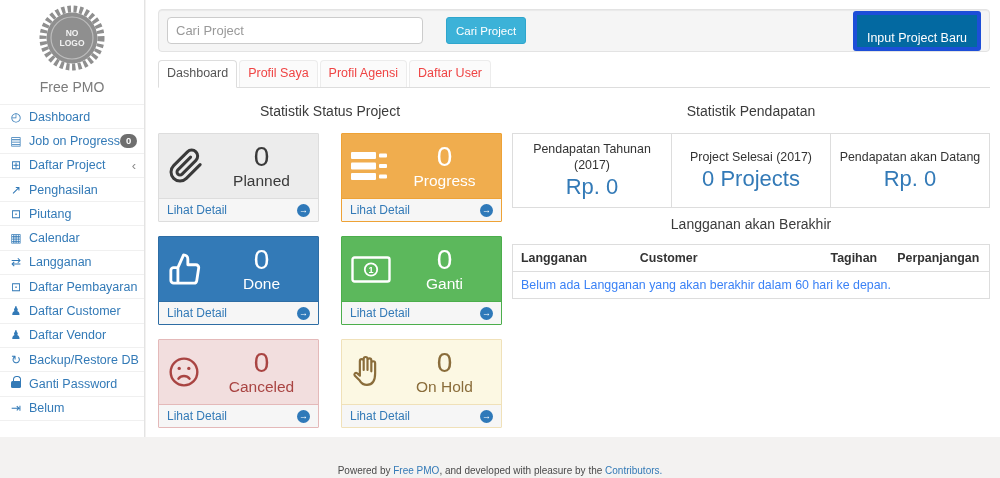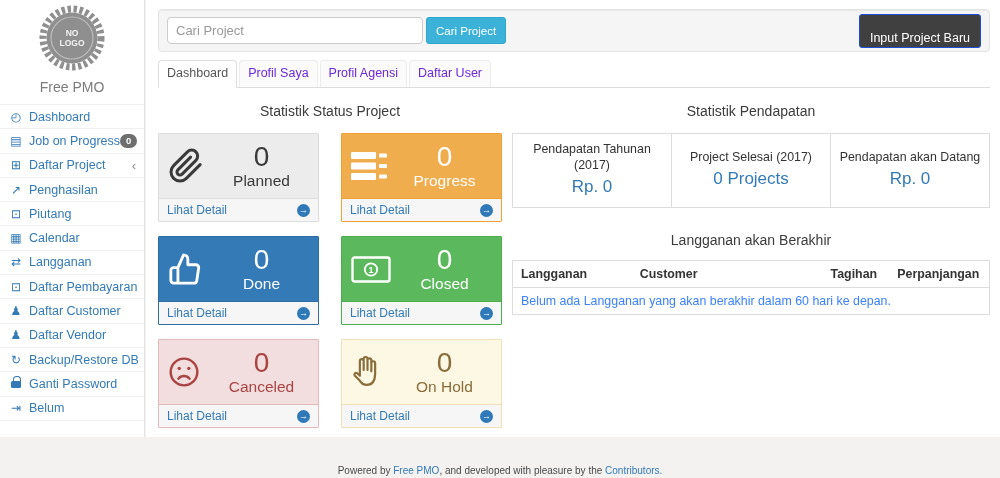--- a/index.html
+++ b/index.html
@@ -33,35 +33,35 @@
     margin-left:auto; background:#6e6e6e; color:#fff; font-size:9.5px; font-weight:bold;
     padding:2px 6px; border-radius:8px; line-height:1;
   }
   .chev { margin-left:auto; color:#8a8a8a; font-size:13px; }
   
   .main { position:absolute; left:146px; top:0; width:854px; height:437px; background:#fff; }
   .well {
     position:absolute; left:12px; top:9px; width:832px; height:43px;
     background:#f5f5f5; border:1px solid #e3e3e3; border-radius:4px;
     box-shadow:inset 0 1px 1px rgba(0,0,0,.05);
-    display:flex; align-items:center; padding:0 8px;
+    display:flex; align-items:center; padding:0 8px;gap:20px;
   }
   .search-input {
     width:256px; height:27px; border:1px solid #ccc; border-radius:4px;
     font-size:13px; padding:0 8px; color:#555; font-family:inherit; outline:none;
   }
   .search-input::placeholder { color:#999; }
   .btn { border:none; border-radius:3px; color:#fff; cursor:pointer; font-family:inherit; }
   .btn-info { margin-left:3px; height:27px; padding:0 9px; font-size:11.5px; background:#3cb2d8; border:1px solid #2ea6cd; }
-  .btn-success { margin-left:auto; height:27px; padding:16px 10px; font-size:12.5px; background:#404040; border:1px solid #1d4ed8; }
+  .btn-success { margin-left:auto; height:27px; padding:16px 10px; font-size:12.5px; background:#0369a1; border:4px solid #1d4ed8; }
   
   .tabs { position:absolute; left:12px; top:60px; width:832px; height:28px;
     display:flex; border-bottom:1px solid #ddd; }
   .tab {
-    padding:5px 8px; font-size:12.5px; color:#6d28d9; cursor:pointer;
+    padding:5px 8px; font-size:12.5px; color:#ef4444; cursor:pointer;
     border:1px solid #ececec; border-bottom:none; background:#fbfbfb;
     border-radius:4px 4px 0 0; margin-right:2px; position:relative;
   }
   .tab.active { background:#fff; border-color:#ddd; color:#555;
     border-bottom:1px solid #fff; margin-bottom:-1px; }
   
   .status-col { position:absolute; left:12px; top:97px; width:344px; }
   .sec-title { text-align:center; font-size:14px; color:#3b3b3b; font-weight:normal; padding-top:6px; }
   .cards-grid { display:grid; grid-template-columns:1fr 1fr; column-gap:22px; row-gap:14px; margin-top:14px; }
   .card { border:1px solid #ddd; border-radius:1px; }
@@ -87,22 +87,22 @@
   .t-success { border-color:#4cae4c; } .t-success .card-footer { border-color:#4cae4c; }
   .t-danger .card-body { background:#f2dede; color:#a94442; }
   .t-danger { border-color:#e4b9b9; } .t-danger .card-footer { border-color:#e4b9b9; }
   .t-onhold .card-body { background:#fcf8e3; color:#8a6d3b; }
   .t-onhold { border-color:#f0e1b9; } .t-onhold .card-footer { border-color:#f0e1b9; }
   
   .right-col { position:absolute; left:366px; top:97px; width:478px; }
   .income-table { width:100%; border-collapse:collapse; margin-top:14px; }
   .income-table td { border:1px solid #ddd; text-align:center; padding:7px 4px 8px; }
   .inc-h { font-size:12.4px; color:#333; line-height:16px; }
-  .inc-v { font-size:17px; color:#337ab7; line-height:24px; margin-top:2px; }
-  .sub-title { margin-top:18px; }
+  .inc-v { font-size:22px; color:#337ab7; line-height:24px; margin-top:2px; }
+  .sub-title { margin-top:2px; }
   .sub-table { width:100%; border-collapse:collapse; margin-top:12px; font-size:12.4px; }
   .sub-table th { border:1px solid #ddd; border-left:none; border-right:none; text-align:left;
     padding:6px 8px; font-weight:bold; color:#333; }
   .sub-table th:first-child { border-left:1px solid #ddd; }
   .sub-table th:last-child { border-right:1px solid #ddd; }
   .sub-table td { border:1px solid #ddd; padding:6px 8px; color:#3b82f6; }
   
   .footer { position:absolute; left:0; top:437px; width:1000px; height:54px;
     text-align:center; font-size:10px; color:#4a4a4a; padding-top:28px; }
   .footer a { color:#337ab7; text-decoration:none; cursor:pointer; }
@@ -261,21 +261,21 @@
         <div class="card-body">
           <span class="card-icon">
             <svg width="40" height="27" viewBox="0 0 40 27" fill="none" stroke="currentColor">
               <rect x="1.5" y="1.5" width="37" height="24" rx="2" stroke-width="2.4"></rect>
               <circle cx="20" cy="13.5" r="6.2" stroke-width="1.8"></circle>
               <text x="20" y="17" text-anchor="middle" font-size="9" font-weight="bold" fill="currentColor" stroke="none" font-family="Liberation Sans, sans-serif">1</text>
             </svg>
           </span>
           <div class="card-meta">
             <div class="card-count">0</div>
-            <div class="card-label">Closed</div>
+            <div class="card-label">Ganti</div>
           </div>
         </div>
         <a class="card-footer">
           <span>Lihat Detail</span>
           <span class="circle-arrow">→</span>
         </a>
       </div>
 
       <div class="card t-danger">
         <div class="card-body">

